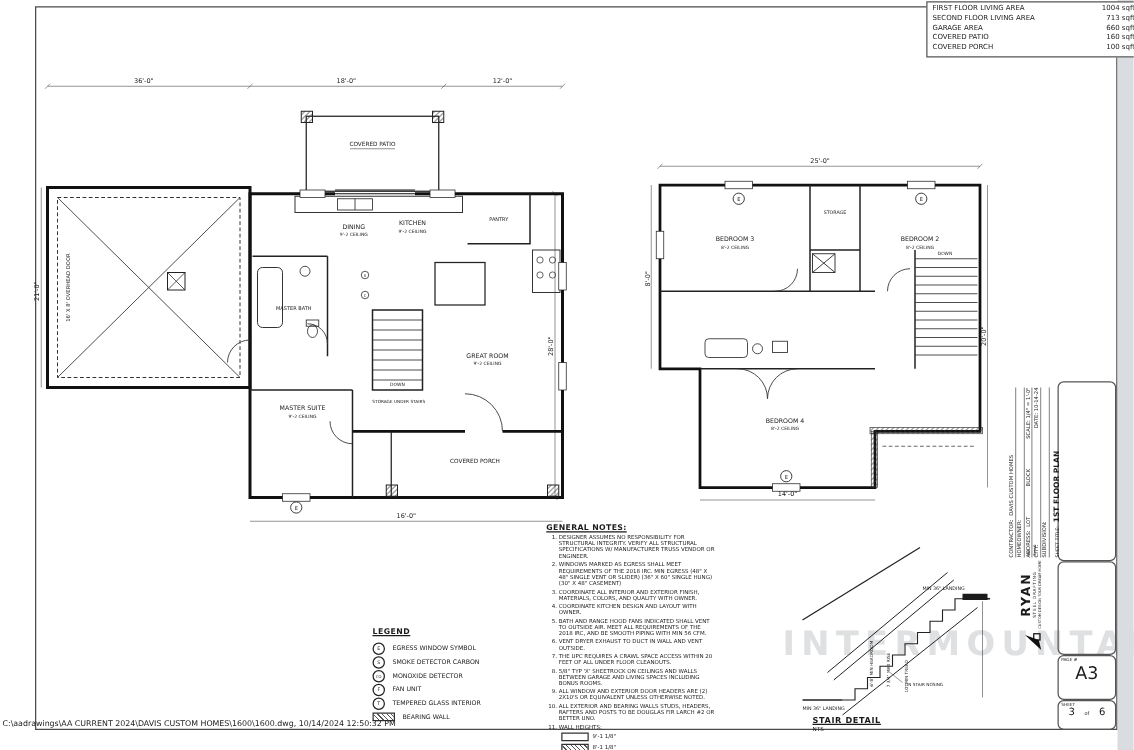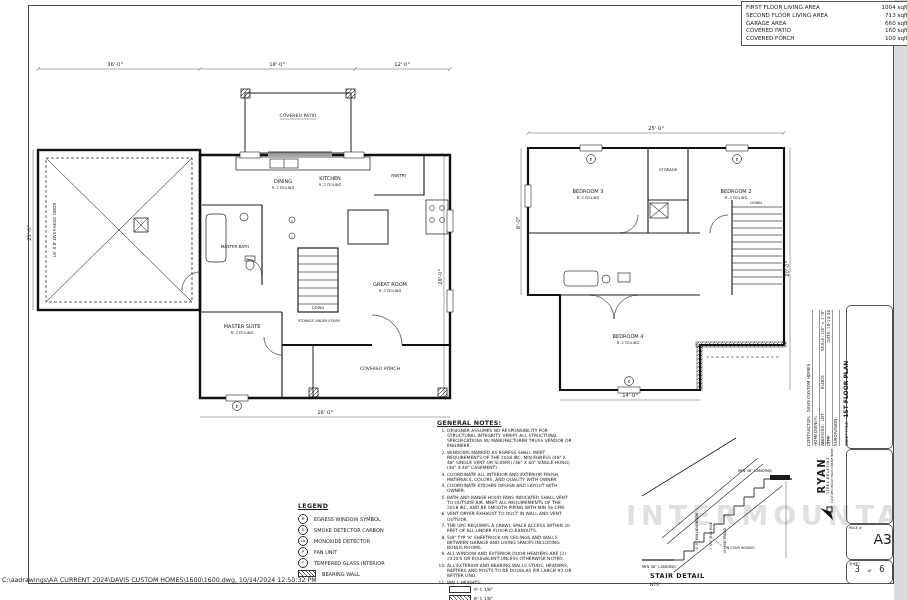--- a/index.html
+++ b/index.html
@@ -31,21 +31,21 @@
                 letter-spacing:.4px;margin-bottom:4px;}
   .legend-row{display:flex;align-items:center;gap:6px;height:11px;font-size:5px;}
   .sym{width:8px;height:8px;border:.7px solid #222;border-radius:50%;font-size:3.8px;
        display:flex;align-items:center;justify-content:center;flex:0 0 auto;}
   .sym-co{font-size:3px;}
   .wall-swatch{width:16px;height:5px;border:.5px solid #333;flex:0 0 auto;}
   
   .footer{left:2px;top:576px;font-size:6.3px;color:#222;white-space:nowrap;z-index:4;}
   
   .stair-title{left:650px;top:572px;font-size:6.5px;font-weight:bold;
-               letter-spacing:.5px;z-index:2;}
+               text-decoration:underline;letter-spacing:.5px;z-index:2;}
   .stair-nts{left:650px;top:582px;font-size:4.5px;z-index:2;}
   
   .tb{border:1px solid #555;border-radius:5px;position:absolute;left:846px;width:45px;
       background:transparent;z-index:2;}
   .tb-fields{top:305px;height:142px;}
   .tb-logo{top:449px;height:73px;}
   .tb-page{top:524px;height:34px;}
   .tb-sheet{top:560px;height:22px;}
   .rot{position:absolute;left:0;bottom:0;transform-origin:0 100%;transform:rotate(-90deg);}
   .rot-fields{width:140px;height:43px;display:flex;flex-direction:column;
@@ -58,21 +58,21 @@
                 border-bottom:none;padding-top:2px;}
   .tb-title-row .small{font-size:3.8px;font-weight:normal;}
   .rot-logo{width:71px;height:43px;display:flex;align-items:center;gap:2px;padding:2px;
             box-sizing:border-box;}
   .logo-main{display:flex;flex-direction:column;align-items:center;line-height:1;}
   .logo-name{font-size:10px;font-weight:bold;letter-spacing:1.5px;}
   .logo-sub{font-size:3.4px;letter-spacing:.6px;}
   .logo-tag{font-size:2.9px;margin-top:1px;white-space:nowrap;}
   .logo-contact{font-size:3px;line-height:1.4;margin-left:2px;}
   .tb-page-label,.tb-sheet-label{position:absolute;left:2px;top:1px;font-size:3.4px;}
-  .tb-page-num{position:absolute;left:0;top:6px;width:100%;text-align:right;font-size:14px;
+  .tb-page-num{position:absolute;left:0;top:6px;width:100%;text-align:center;font-size:14px;
                font-family:"DejaVu Sans",sans-serif;}
   .tb-sheet-nums{position:absolute;left:0;top:4px;width:100%;display:flex;
                  justify-content:space-evenly;align-items:baseline;}
   .tb-sheet-nums .big{font-size:8px;}
   .tb-sheet-nums .of{font-size:4px;}
   svg{position:absolute;overflow:visible;}
   svg text{font-family:"DejaVu Sans",sans-serif;fill:#1b1b1b;}
 </style>
 </head>
 <body>

